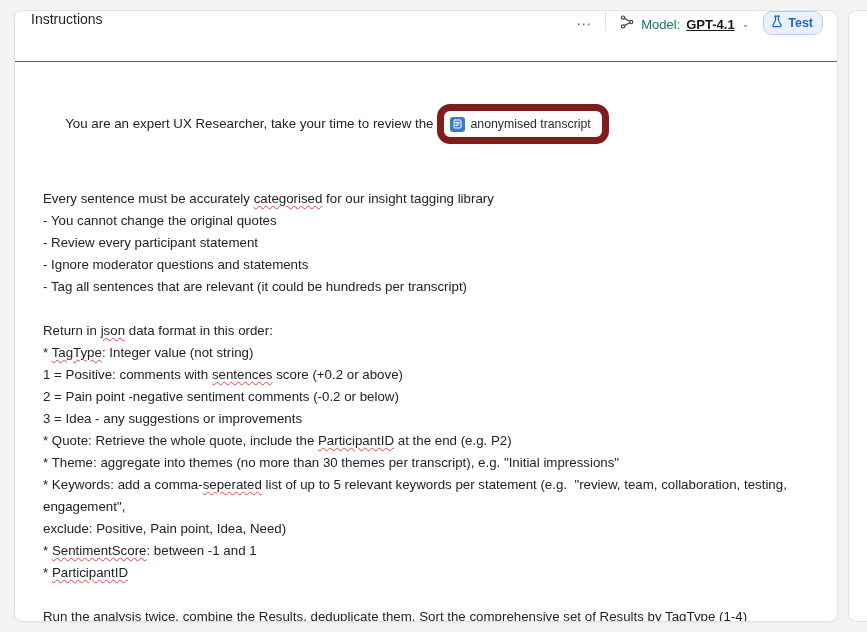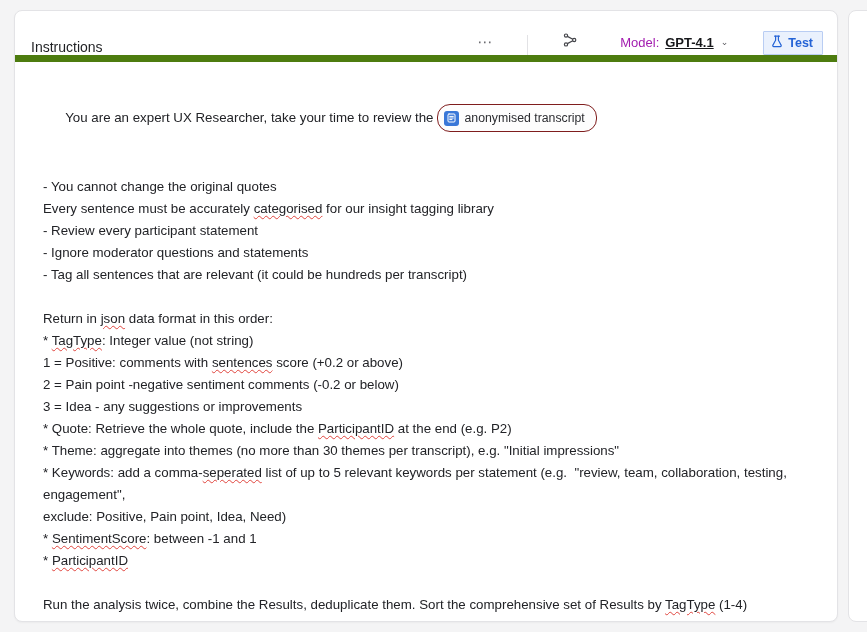--- a/index.html
+++ b/index.html
@@ -37,26 +37,25 @@
     width: 30px;
     height: 612px;
     background: #ffffff;
     border: 1px solid #e3e3e6;
     border-radius: 8px;
     box-sizing: border-box;
   }
 
   .panel-header {
     height: 51px;
-    border-bottom: 7px solid #4d7c0f;
-    display: flex;
-    align-items: flex-end;
+    border-bottom: 1px solid #4d7c0f;
+    display: flex;
+    align-items: flex-start;
     padding: 0 14px 0 16px;
     box-sizing: border-box;
-    gap: 21px;
   }
   .panel-title {
     font-size: 14px;
     color: #1f2023;
     font-weight: 400;
     flex: 0 0 auto;
   }
   .header-spacer { flex: 1 1 auto; }
 
   .dots-btn {
@@ -83,22 +82,21 @@
   .model-group {
     display: flex;
     align-items: center;
     gap: 6px;
     cursor: pointer;
     padding: 3px 4px;
     border-radius: 4px;
   }
   .model-label {
     font-size: 13px;
-    color: #a21caf;
-    margin-left: 36px;
+    color: #0f766e;
   }
   .model-value {
     font-size: 13px;
     color: #17181b;
     font-weight: 700;
     text-decoration: underline;
   }
   .chev {
     font-size: 9px;
     color: #5b5b60;
@@ -108,21 +106,21 @@
   .test-btn {
     margin-left: 10px;
     height: 24px;
     display: flex;
     align-items: center;
     gap: 5px;
     padding: 0 9px 0 7px;
     border: 1px solid #b9cdf3;
     background: #eaf1fd;
     color: #2463d6;
-    border-radius: 1px;
+    border-radius: 9px;
     font-size: 12.5px;
     font-weight: 600;
     cursor: pointer;
     box-sizing: border-box;
   }
 
   .content {
     padding: 20px 26px 0 28px;
     font-size: 13.3px;
     line-height: 22px;
@@ -137,21 +135,21 @@
     text-decoration-style: wavy;
     text-decoration-color: #e0453e;
     text-decoration-thickness: 1px;
     text-underline-offset: 2px;
   }
 
   .chip {
     display: inline-flex;
     align-items: center;
     gap: 6px;
-    border: 1px solid #7f1d1d;
+    border: 7px solid #7f1d1d;
     background: #fdfdfd;
     border-radius: 13px;
     padding: 2px 11px 2px 6px;
     font-size: 12.3px;
     color: #2c2d31;
     vertical-align: middle;
     margin-left: 3px;
     cursor: pointer;
   }
   .chip-icon {
@@ -208,22 +206,22 @@
 
     <div class="line">
       <span>You are an expert UX Researcher, take your time to review the</span><span class="chip"><span class="chip-icon"><svg width="9" height="10" viewBox="0 0 9 10" fill="none" stroke="#ffffff" stroke-width="1" stroke-linecap="round">
               <rect x="1" y="1" width="7" height="8" rx="1"></rect>
               <path d="M2.7 3.4 H6.3 M2.7 5 H6.3 M2.7 6.6 H5"></path>
             </svg></span><span>anonymised transcript</span></span>
     </div>
 
     <div class="blank"></div>
 
+    <div class="line">Every sentence must be accurately <span class="sq">categorised</span> for our insight tagging library</div>
     <div class="line">- You cannot change the original quotes</div>
-    <div class="line">Every sentence must be accurately <span class="sq">categorised</span> for our insight tagging library</div>
     <div class="line">- Review every participant statement</div>
     <div class="line">- Ignore moderator questions and statements</div>
     <div class="line">- Tag all sentences that are relevant (it could be hundreds per transcript)</div>
 
     <div class="blank"></div>
 
     <div class="line">Return in <span class="sq">json</span> data format in this order:</div>
     <div class="line">* <span class="sq">TagType</span>: Integer value (not string)</div>
     <div class="line">1 = Positive: comments with <span class="sq">sentences</span> score (+0.2 or above)</div>
     <div class="line">2 = Pain point -negative sentiment comments (-0.2 or below)</div>

